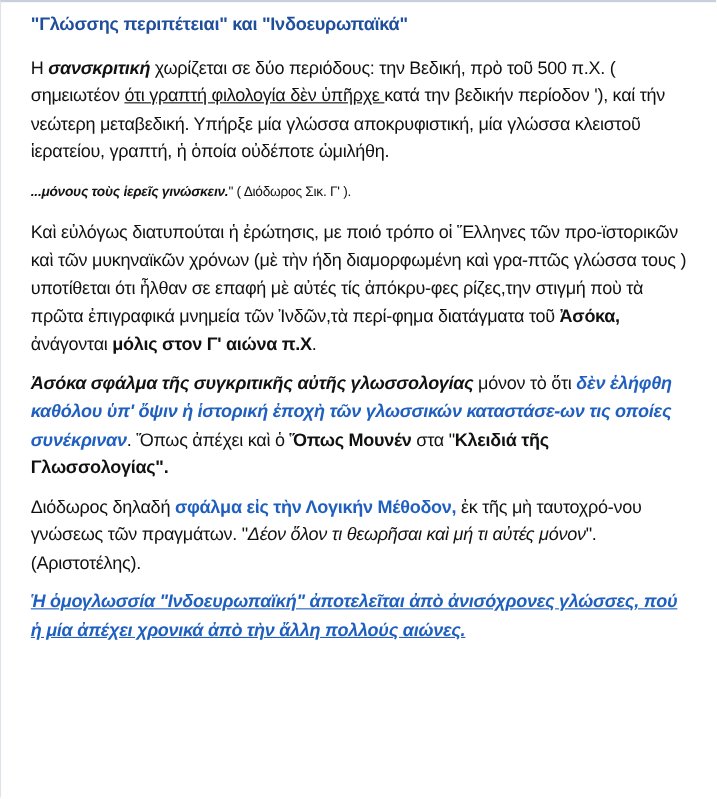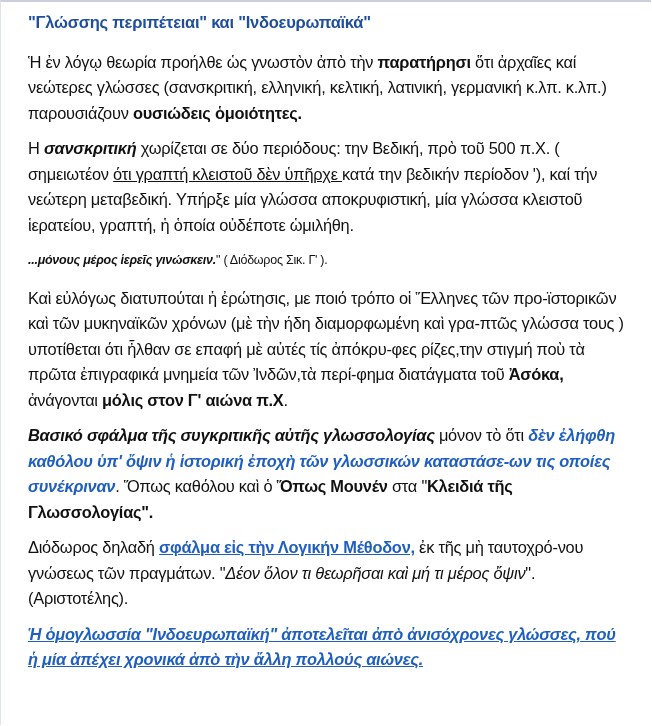--- a/index.html
+++ b/index.html
@@ -8,37 +8,36 @@
   .frame { position:absolute; left:0; top:0; width:651px; height:725px;
            border-top:2px solid #c9cfdc; border-left:1px solid #dfe3ea; box-sizing:border-box; }
   .content { position:absolute; left:28px; top:10px; width:600px; font-size:16.4px; line-height:25.5px; letter-spacing:-0.25px; }
   .title { color:#1f4e9c; font-weight:bold; font-size:16.5px; margin:0 0 14px 0; }
   p { margin:0 0 10px 0; }
   b { font-weight:bold; }
   .blue { color:#1f5fbf; }
   .bi { font-weight:bold; font-style:italic; }
   .u { text-decoration:underline; }
   .quote { font-size:12.5px; margin:8px 0 12px 0; }
-  .link { color:#1f5fbf; font-weight:bold; text-decoration:underline; }
+  .link { color:#1f5fbf; font-weight:bold; }
   .final { color:#1f5fbf; font-weight:bold; font-style:italic; text-decoration:underline; }
 </style>
 </head>
 <body>
 
 <div class="frame"></div>
 
 <div class="content">
   <div class="title">"Γλώσσης περιπέτειαι"  και "Ινδοευρωπαϊκά"</div>
 
-  <p><span>Ἡ ἐν λόγῳ θεωρία προήλθε ὡς γνωστὸν ἀπὸ τὴν </span><b>παρατήρησι</b><span> ὅτι ἀρχαῖες καί νεώτερες γλώσσες (σανσκριτική, ελληνική, κελτική, λατινική, γερμανική κ.λπ. κ.λπ.) παρουσιάζουν </span><b>ουσιώδεις ὁμοιότητες.</b></p>
 
-  <p><span>Η </span><span class="bi">σανσκριτική</span><span>  χωρίζεται σε δύο περιόδους: την Βεδική, πρὸ τοῦ 500 π.Χ. ( σημειωτέον </span><span class="u">ότι γραπτή κλειστοῦ δὲν ὑπῆρχε </span><span>κατά την βεδικήν περίοδον '), καί τήν νεώτερη μεταβεδική. Υπήρξε μία γλώσσα αποκρυφιστική, μία γλώσσα κλειστοῦ ἱερατείου, γραπτή, ἡ ὁποία οὐδέποτε ὡμιλήθη.</span></p>
+  <p><span>Η </span><span class="bi">σανσκριτική</span><span>  χωρίζεται σε δύο περιόδους: την Βεδική, πρὸ τοῦ 500 π.Χ. ( σημειωτέον </span><span class="u">ότι γραπτή φιλολογία δὲν ὑπῆρχε </span><span>κατά την βεδικήν περίοδον '), καί τήν νεώτερη μεταβεδική. Υπήρξε μία γλώσσα αποκρυφιστική, μία γλώσσα κλειστοῦ ἱερατείου, γραπτή, ἡ ὁποία οὐδέποτε ὡμιλήθη.</span></p>
 
-  <p class="quote"><span class="bi">...μόνους μέρος ἱερεῖς γινώσκειν.</span><span>" ( Διόδωρος  Σικ. Γ' ).</span></p>
+  <p class="quote"><span class="bi">...μόνους τοὺς ἱερεῖς γινώσκειν.</span><span>" ( Διόδωρος  Σικ. Γ' ).</span></p>
 
   <p><span>Καὶ εὐλόγως διατυπούται ἡ ἐρώτησις, με ποιό τρόπο οἱ Ἕλληνες τῶν προ-ϊστορικῶν καὶ τῶν μυκηναϊκῶν χρόνων (μὲ τὴν ήδη διαμορφωμένη καὶ γρα-πτῶς γλώσσα τους ) υποτίθεται ότι ἦλθαν  σε επαφή μὲ αὐτές τίς ἀπόκρυ-φες ρίζες,την στιγμή ποὺ τὰ πρῶτα ἐπιγραφικά μνημεία τῶν Ἰνδῶν,τὰ περί-φημα διατάγματα τοῦ </span><b>Ἀσόκα,</b><span> ἀνάγονται </span><b>μόλις στον Γ' αιώνα π.Χ</b><span>.</span></p>
 
-  <p><span class="bi">Βασικό σφάλμα τῆς συγκριτικῆς αὐτῆς γλωσσολογίας</span><span> μόνον τὸ ὅτι </span><span class="bi blue">δὲν ἐλήφθη καθόλου ὑπ' ὄψιν ἡ ἱστορική  ἐποχὴ τῶν γλωσσικών καταστάσε-ων τις οποίες συνέκριναν</span><span>. Ὅπως καθόλου καὶ ὁ </span><b>Ὅπως Μουνέν</b><span> στα "</span><b>Κλειδιά τῆς Γλωσσολογίας".</b></p>
+  <p><span class="bi">Ἀσόκα σφάλμα τῆς συγκριτικῆς αὐτῆς γλωσσολογίας</span><span> μόνον τὸ ὅτι </span><span class="bi blue">δὲν ἐλήφθη καθόλου ὑπ' ὄψιν ἡ ἱστορική  ἐποχὴ τῶν γλωσσικών καταστάσε-ων τις οποίες συνέκριναν</span><span>. Ὅπως ἀπέχει καὶ ὁ </span><b>Ὅπως Μουνέν</b><span> στα "</span><b>Κλειδιά τῆς Γλωσσολογίας".</b></p>
 
-  <p><span>Διόδωρος δηλαδή </span><a class="link">σφάλμα εἰς τὴν Λογικήν Μέθοδον,</a><span> ἐκ τῆς μὴ ταυτοχρό-νου γνώσεως τῶν πραγμάτων. "</span><i>Δέον ὅλον τι θεωρῆσαι καὶ μή τι μέρος ὄψιν</i><span>". (Αριστοτέλης).</span></p>
+  <p><span>Διόδωρος δηλαδή </span><a class="link">σφάλμα εἰς τὴν Λογικήν Μέθοδον,</a><span> ἐκ τῆς μὴ ταυτοχρό-νου γνώσεως τῶν πραγμάτων. "</span><i>Δέον ὅλον τι θεωρῆσαι καὶ μή τι αὐτές μόνον</i><span>". (Αριστοτέλης).</span></p>
 
   <p><a class="final">Ἡ ὁμογλωσσία "Ινδοευρωπαϊκή" ἀποτελεῖται ἀπὸ ἀνισόχρονες γλώσσες, πού ἡ μία ἀπέχει χρονικά ἀπὸ τὴν ἄλλη πολλούς αιώνες.</a></p>
 </div>
 
 </body></html>

